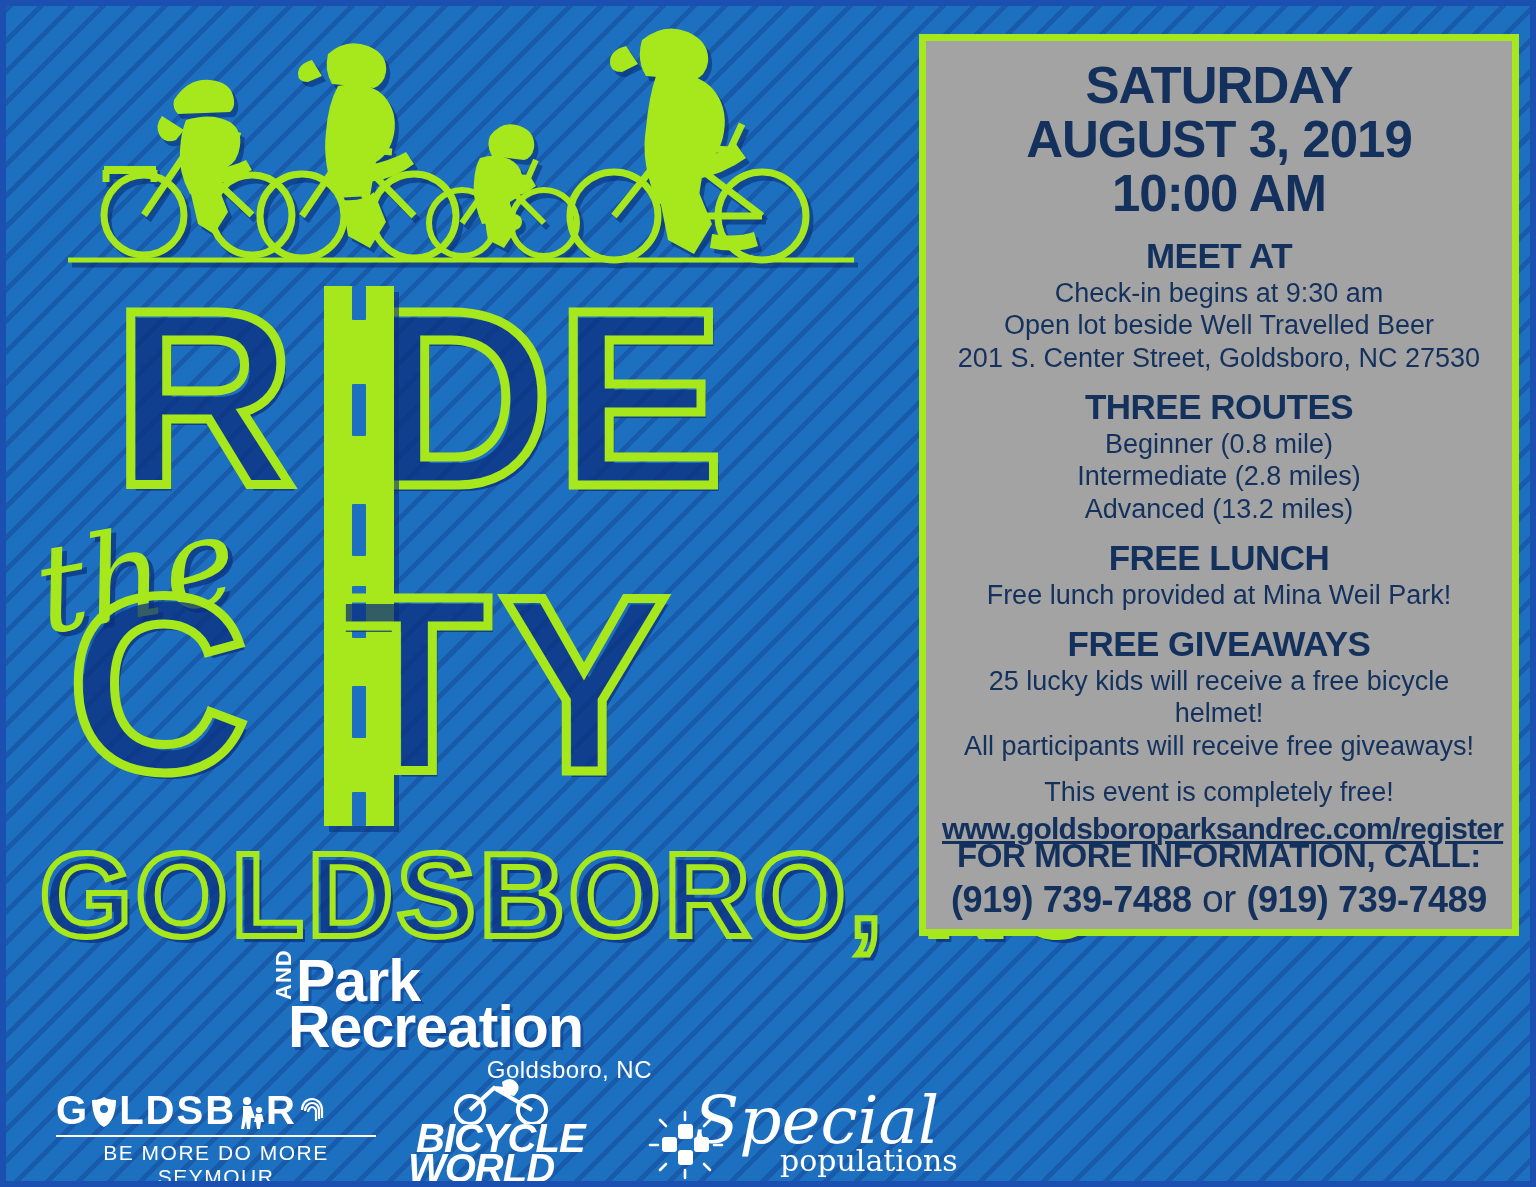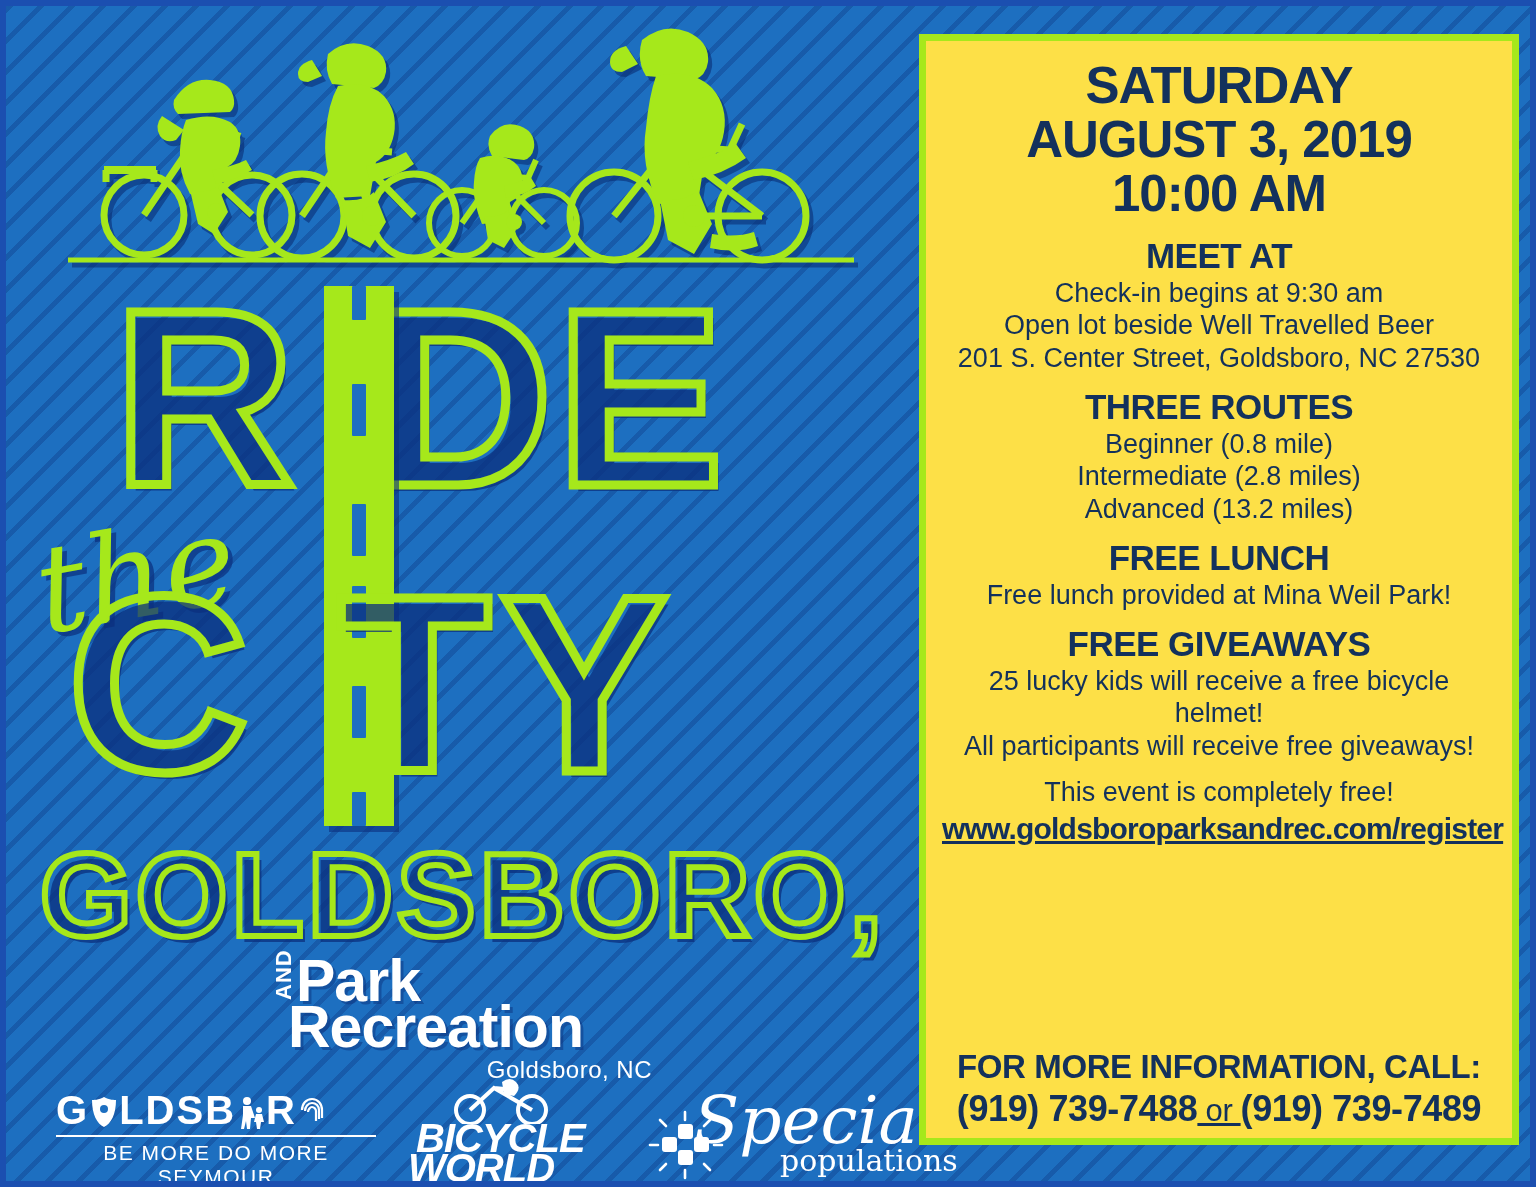--- a/index.html
+++ b/index.html
@@ -146,22 +146,22 @@
   #sp{position:absolute;left:608px;top:-4px;width:240px;height:110px;color:#fff;}
   #sp-1{position:absolute;left:54px;top:4px;font-size:66px;
         font-family:"DejaVu Serif",serif;font-style:italic;line-height:1;}
   #sp-2{position:absolute;left:104px;top:62px;font-size:30px;
         font-family:"DejaVu Serif",serif;line-height:1;margin-left:36px;}
   #sp svg{position:absolute;left:8px;top:26px;}
 
   
   #panel{
     position:absolute;left:913px;top:28px;
-    width:600px;height:1111px;
-    background:#fde047;
+    width:600px;height:902px;
+    background:#a3a3a3;
     border:7px solid #A6E81B;
     box-sizing:border-box;
     padding:14px 16px 0;
     text-align:center;
     color:#13315c;
   }
   #headline{
     font-size:51px;font-weight:bold;line-height:1.06;letter-spacing:-1px;
     margin:4px 0 16px;
   }
@@ -173,21 +173,21 @@
   .sec p{font-size:27px;margin:0;line-height:1.2;}
   #url{
     font-size:30px;font-weight:bold;text-decoration:underline;
     letter-spacing:-.8px;margin-top:3px;display:block;
   }
   #callbox{
     position:absolute;left:0;right:0;bottom:8px;padding:0 10px;
   }
   #call-label{font-size:33px;font-weight:bold;letter-spacing:-.4px;}
   #call-nums{font-size:36px;font-weight:bold;letter-spacing:-.4px;margin-top:2px;}
-  #call-nums .or{font-weight:normal;font-size:31px;text-decoration:underline;}
+  #call-nums .or{font-weight:normal;font-size:39px;}
 </style>
 </head>
 <body>
 
 <div id="poster">
   <div id="stripes"></div>
 
   <div id="left">
 
     <div id="riders">

